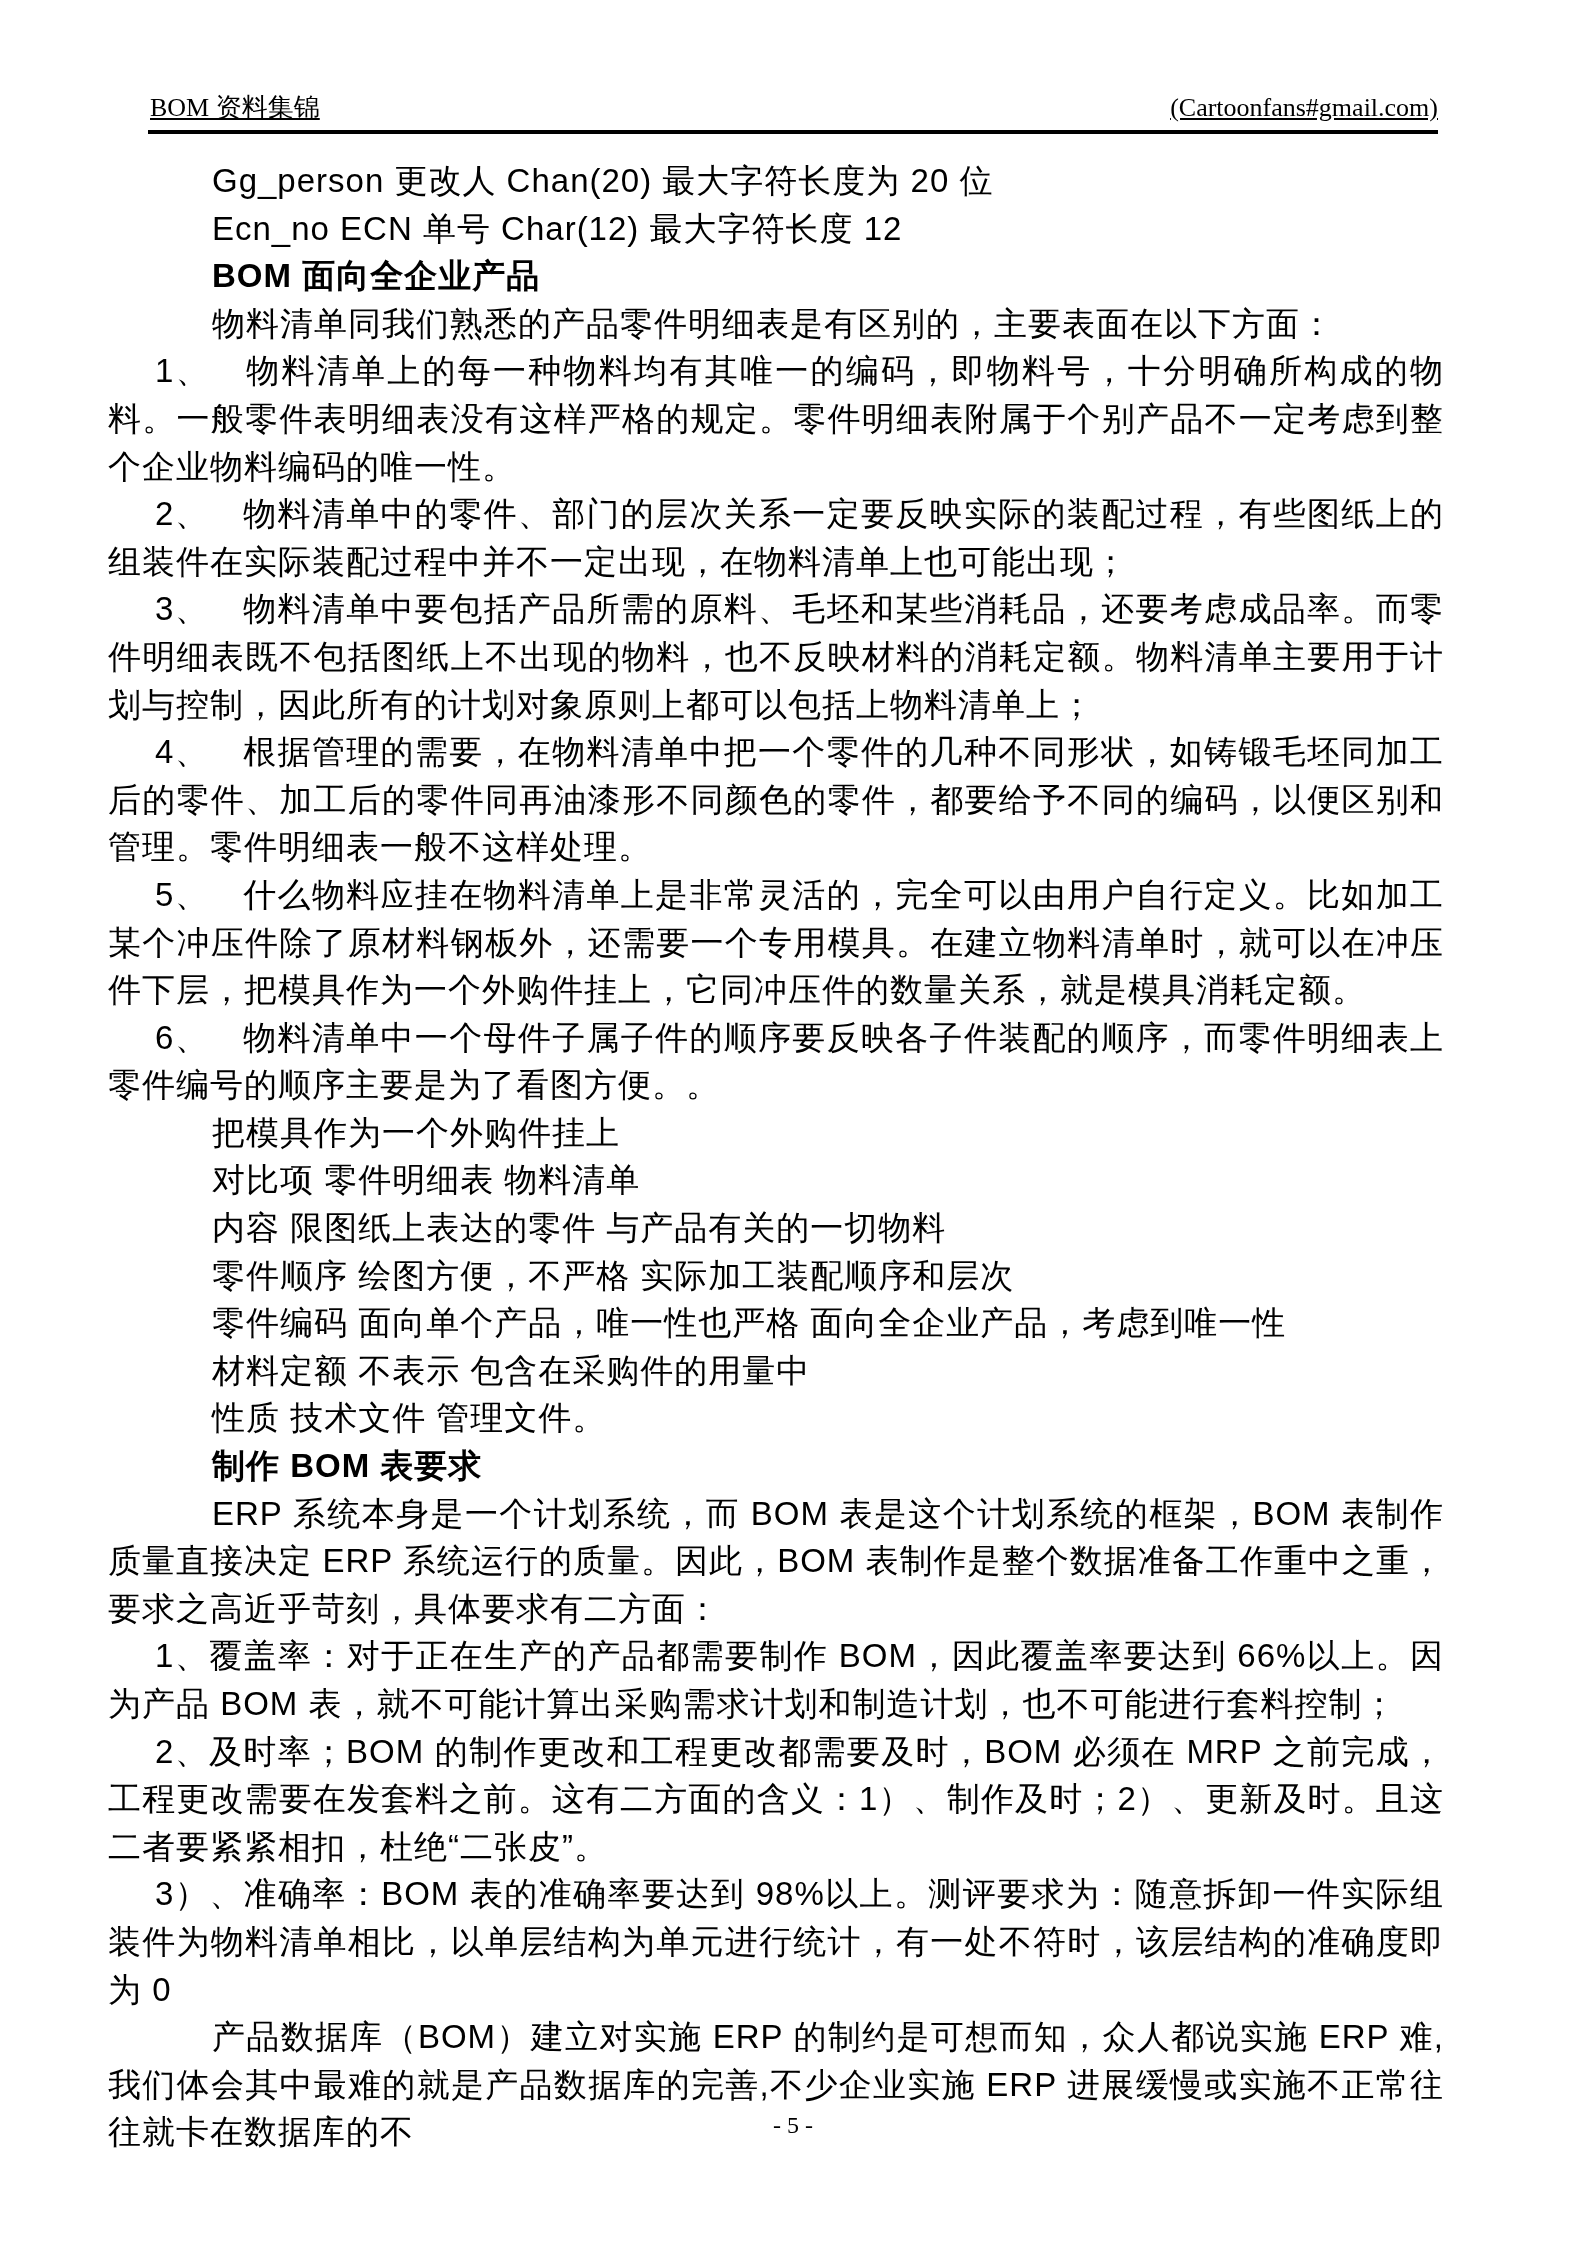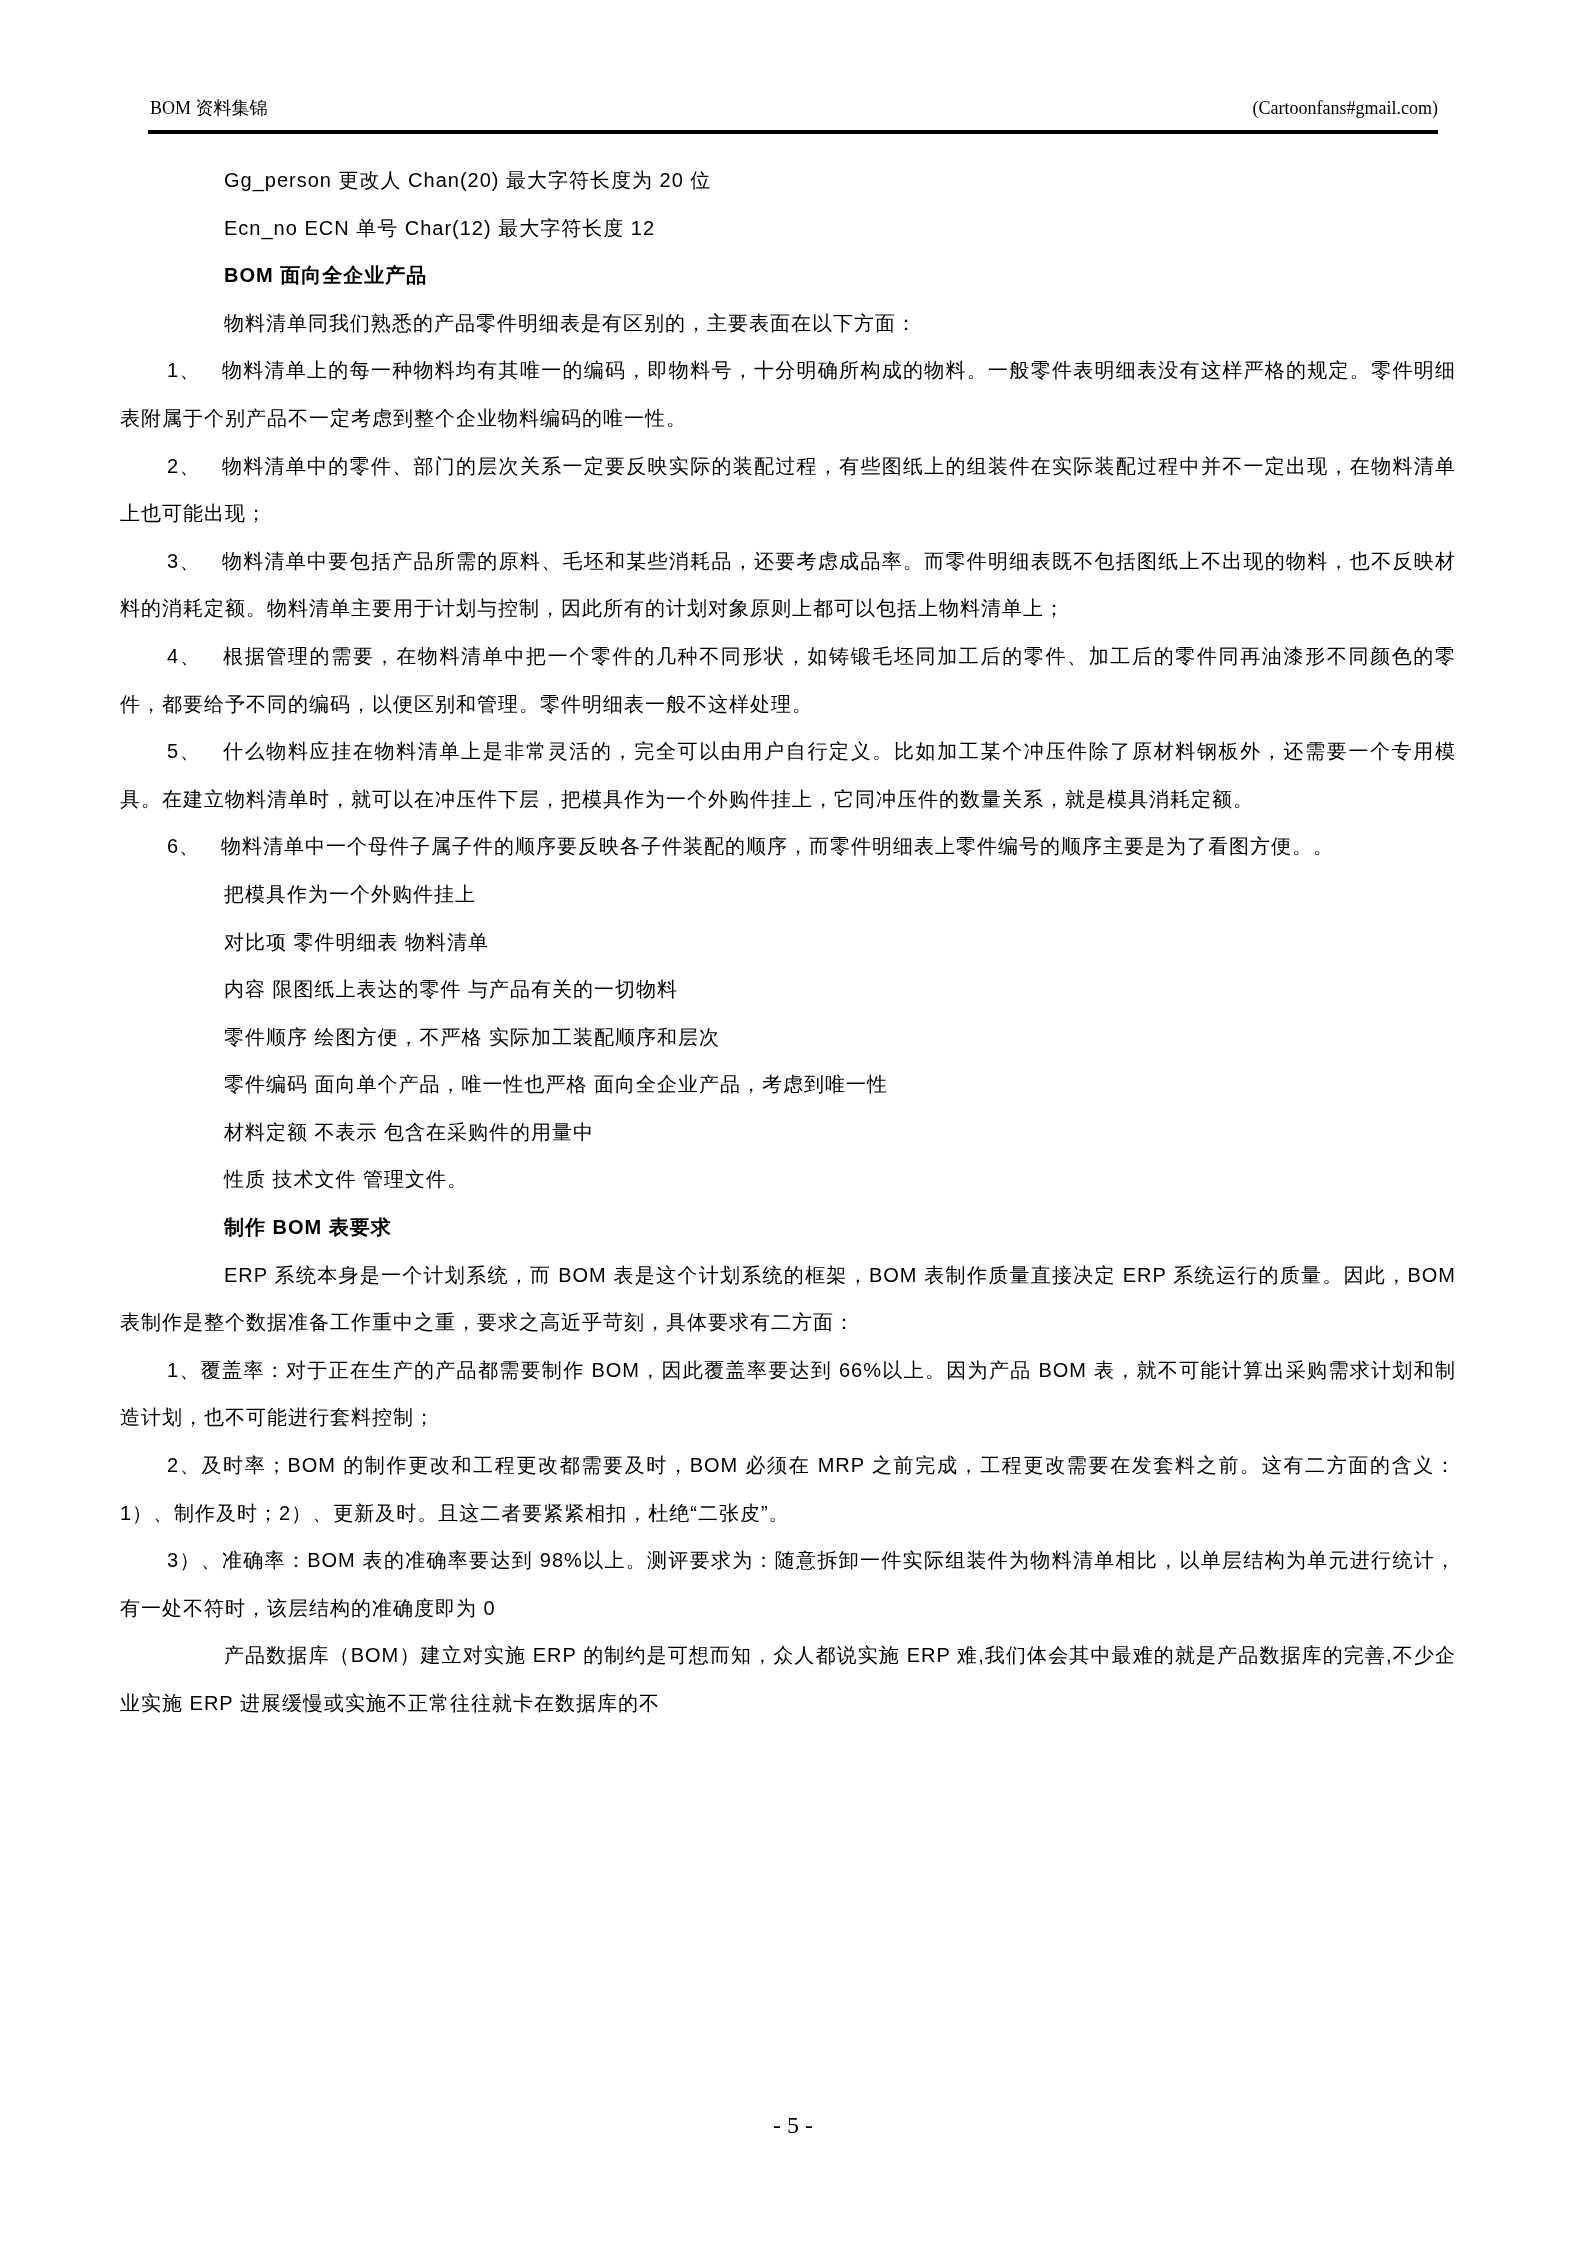--- a/index.html
+++ b/index.html
@@ -17,39 +17,40 @@
   }
   .header-row {
     position: absolute;
     left: 150px;
     width: 1288px;
     top: 94px;
     display: flex;
     justify-content: space-between;
     align-items: flex-end;
     font-family: "Liberation Serif", serif;
-    font-size: 18px;
+    font-size: 26px;
     line-height: 28px;
     white-space: nowrap;
+    text-decoration: underline;
   }
   .header-rule {
     position: absolute;
     left: 148px;
     top: 130px;
     width: 1290px;
     height: 4px;
     background: #000000;
   }
   .doc-body {
     position: absolute;
-    left: 120px;
+    left: 108px;
     top: 157px;
     width: 1336px;
     font-family: "Liberation Sans", sans-serif;
-    font-size: 20px;
+    font-size: 33px;
     line-height: 47.6px;
     letter-spacing: 1px;
     text-align: justify;
   }
   .para {
     margin: 0;
     padding: 0;
   }
   .para.indent-small { text-indent: 47px; }
   .para.indent-large { text-indent: 104px; }

